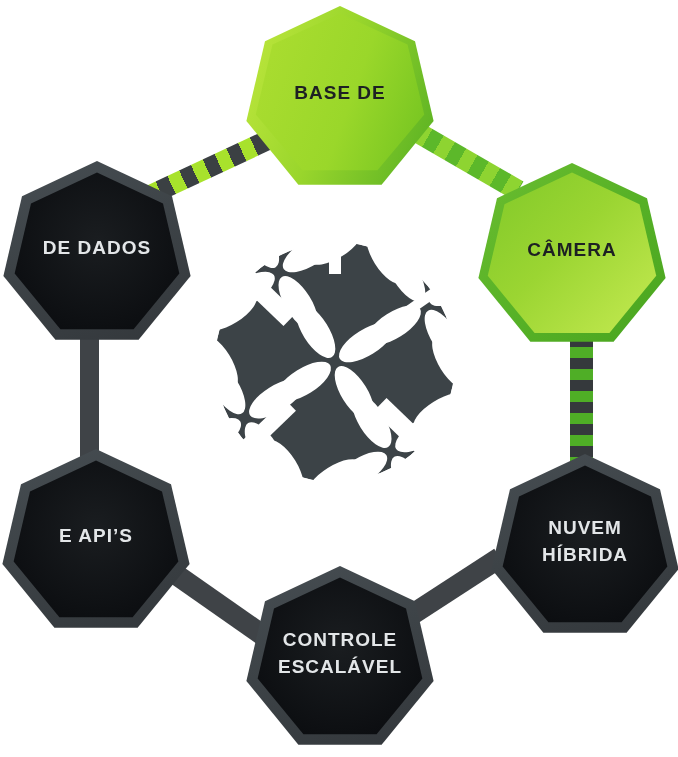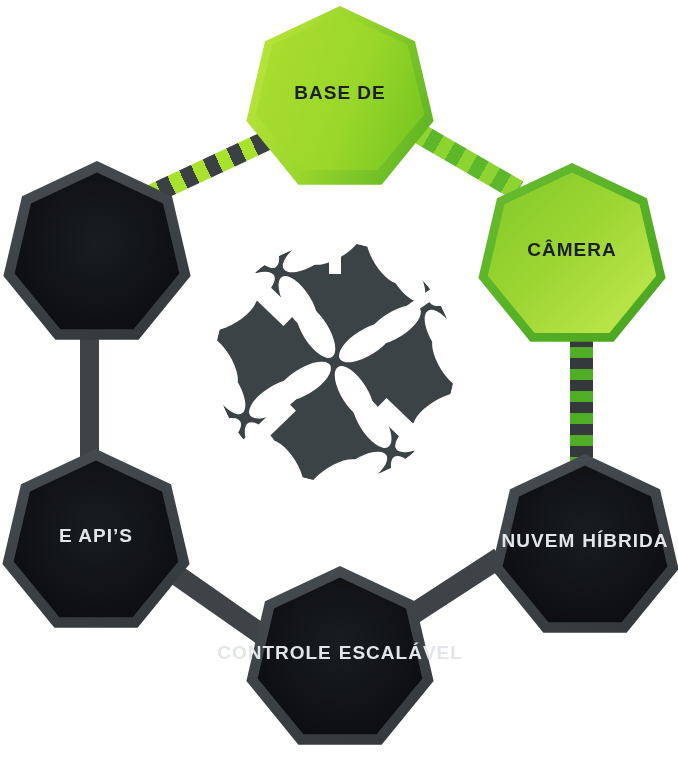--- a/index.html
+++ b/index.html
@@ -35,21 +35,21 @@
   .hept{
     position:absolute;z-index:2;width:200px;height:196px;
   }
   .hept .outer,.hept .inner{
     position:absolute;
     clip-path:polygon(50% 2%,87.5% 20%,96.8% 60.7%,70.8% 93.2%,29.2% 93.2%,3.2% 60.7%,12.5% 20%);
   }
   .hept .outer{inset:0;}
   .hept .label{
     position:absolute;left:0;top:0;width:100%;height:93%;
-    display:flex;flex-direction:row;justify-content:center;align-items:center;
+    display:flex;flex-direction:column;justify-content:center;align-items:center;
     gap:7px;z-index:3;
     font-size:19px;font-weight:bold;letter-spacing:1px;line-height:20px;
     text-transform:uppercase;white-space:nowrap;
   }
 
   
   .hept.dark .outer{background:linear-gradient(160deg,#474e53 0%,#3d4347 45%,#32363a 100%);}
   .hept.dark .inner{
     inset:12px;
     clip-path:polygon(50% 2%,87.5% 20%,96.8% 60.7%,70.8% 93.2%,29.2% 93.2%,3.2% 60.7%,12.5% 20%);
@@ -143,20 +143,21 @@
     <div class="inner"></div>
     <div class="label">
       <span>CÂMERA</span>
     </div>
   </div>
 
   <div class="hept dark" id="node-seguranca">
     <div class="outer"></div>
     <div class="inner"></div>
     <div class="label">
+      <span>DE DADOS</span>
     </div>
   </div>
 
   <div class="hept dark" id="node-nuvem">
     <div class="outer"></div>
     <div class="inner"></div>
     <div class="label">
       <span>NUVEM</span>
       <span>HÍBRIDA</span>
     </div>

